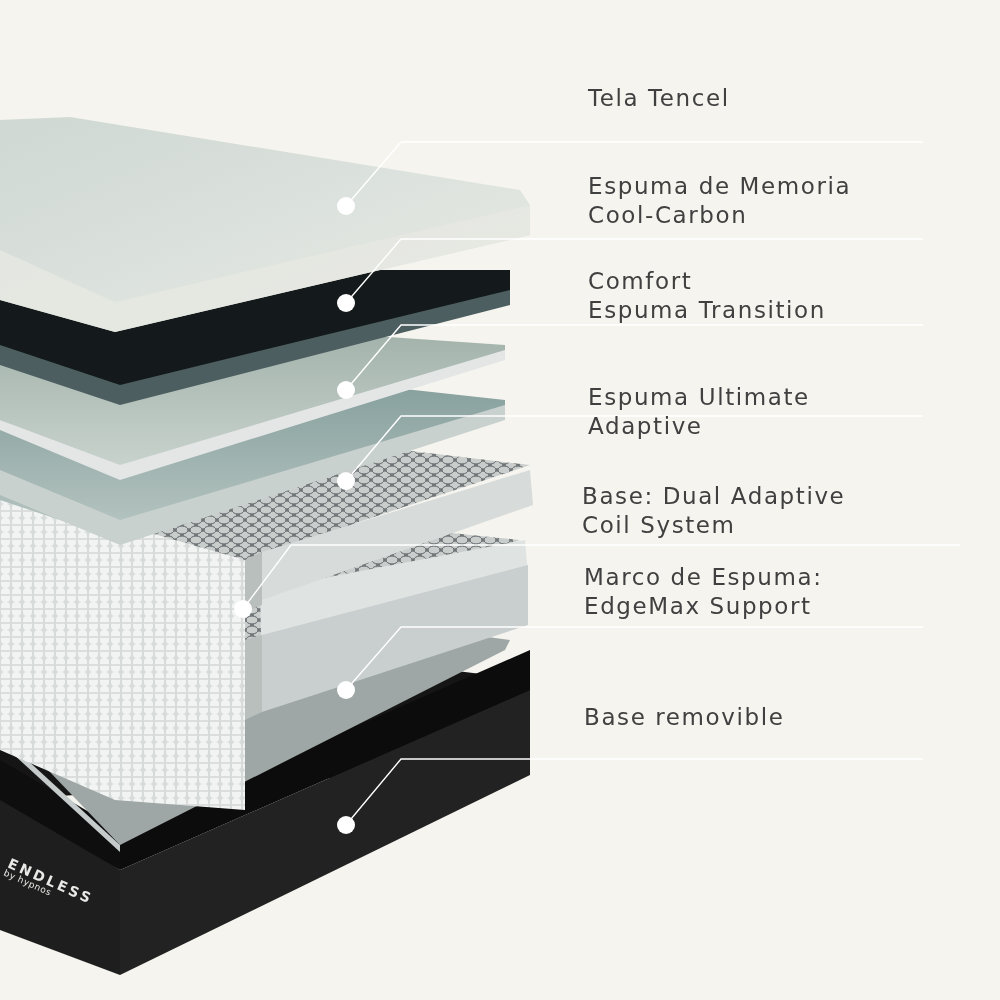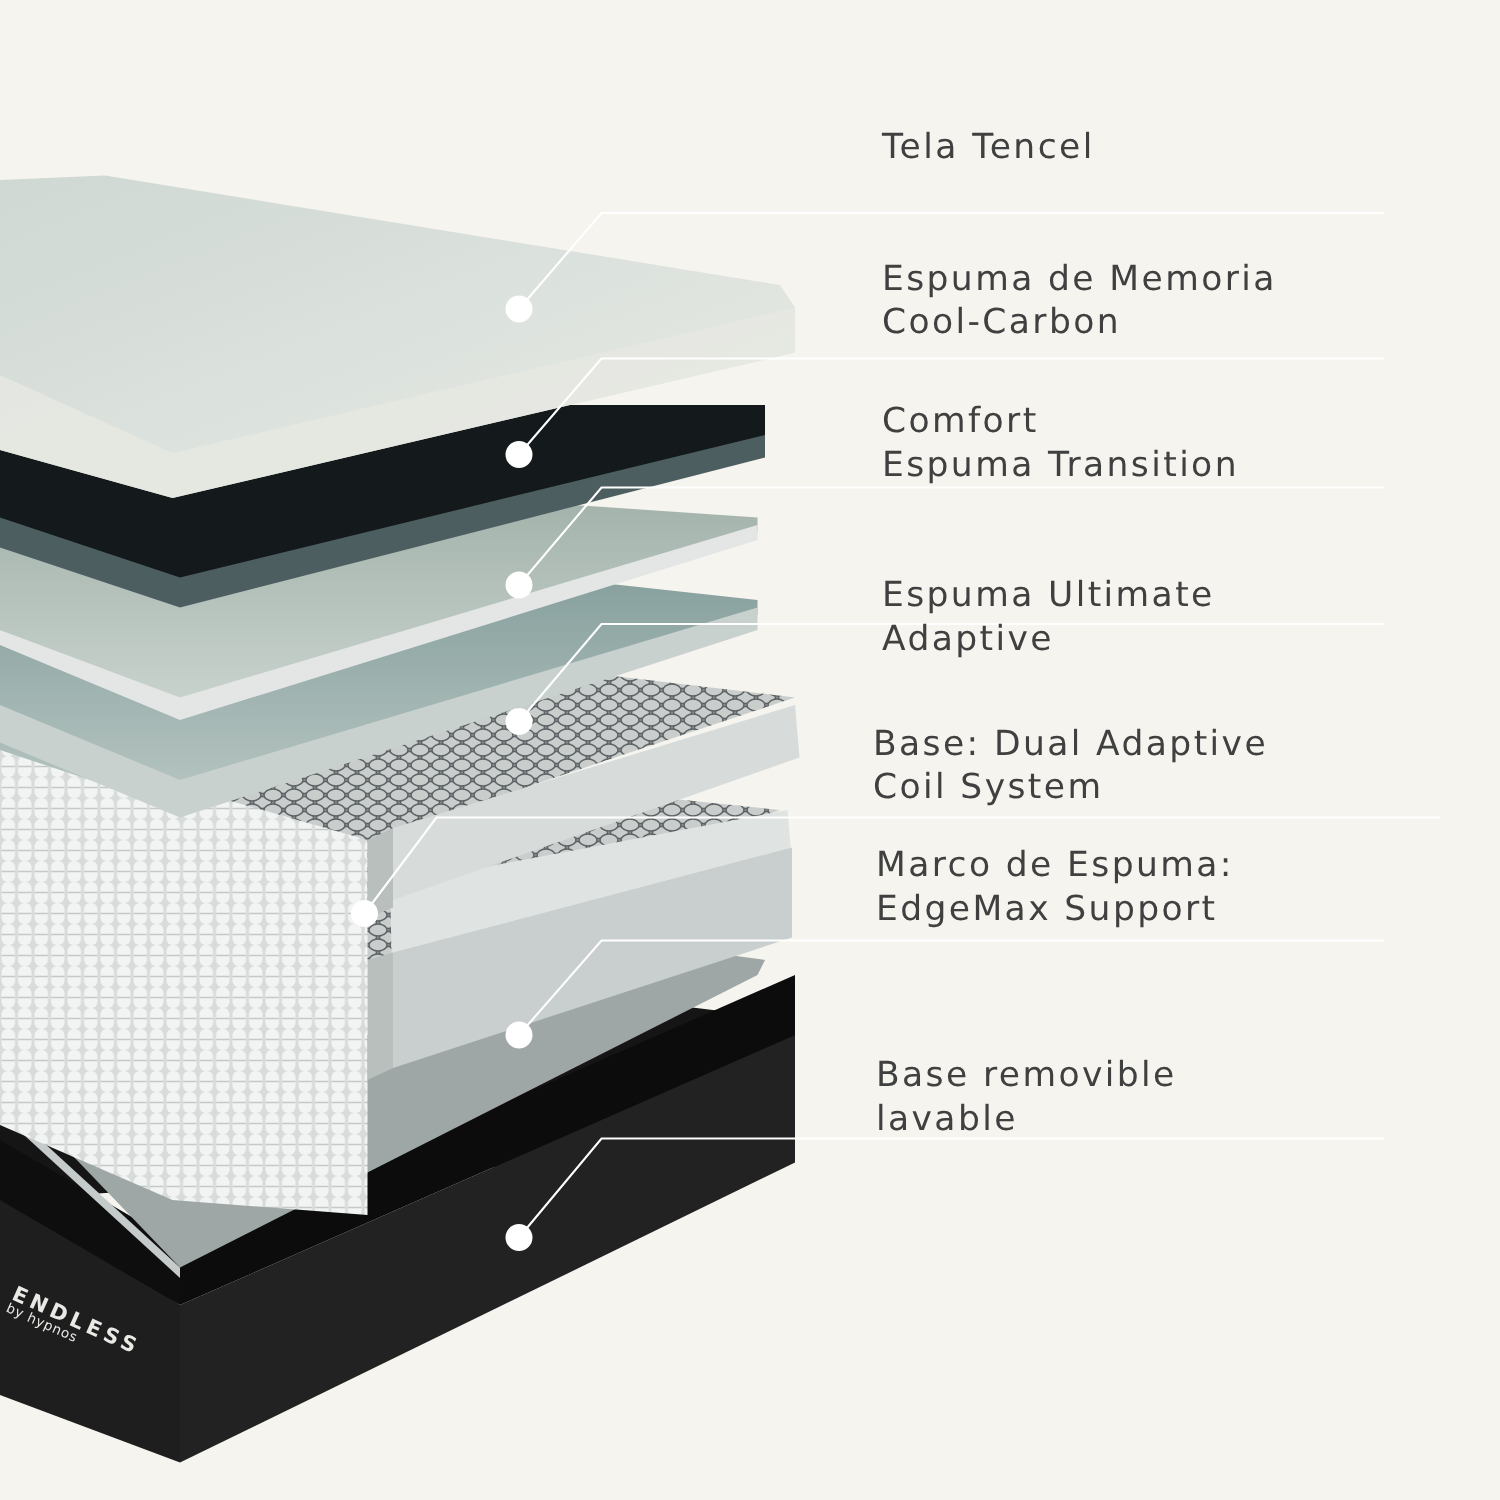--- a/index.html
+++ b/index.html
@@ -158,15 +158,14 @@
 <div class="label" style="left:584px; top:563px;">
   <span>Marco de Espuma:</span>
   <span>EdgeMax Support</span>
 </div>
 <div class="label" style="left:582px; top:482px;">
   <span>Base: Dual Adaptive</span>
   <span>Coil System</span>
 </div>
 <div class="label" style="left:584px; top:703px;">
   <span>Base removible</span>
-  <span>lavable</span>
 </div>
 </div>
 
 </body></html>

